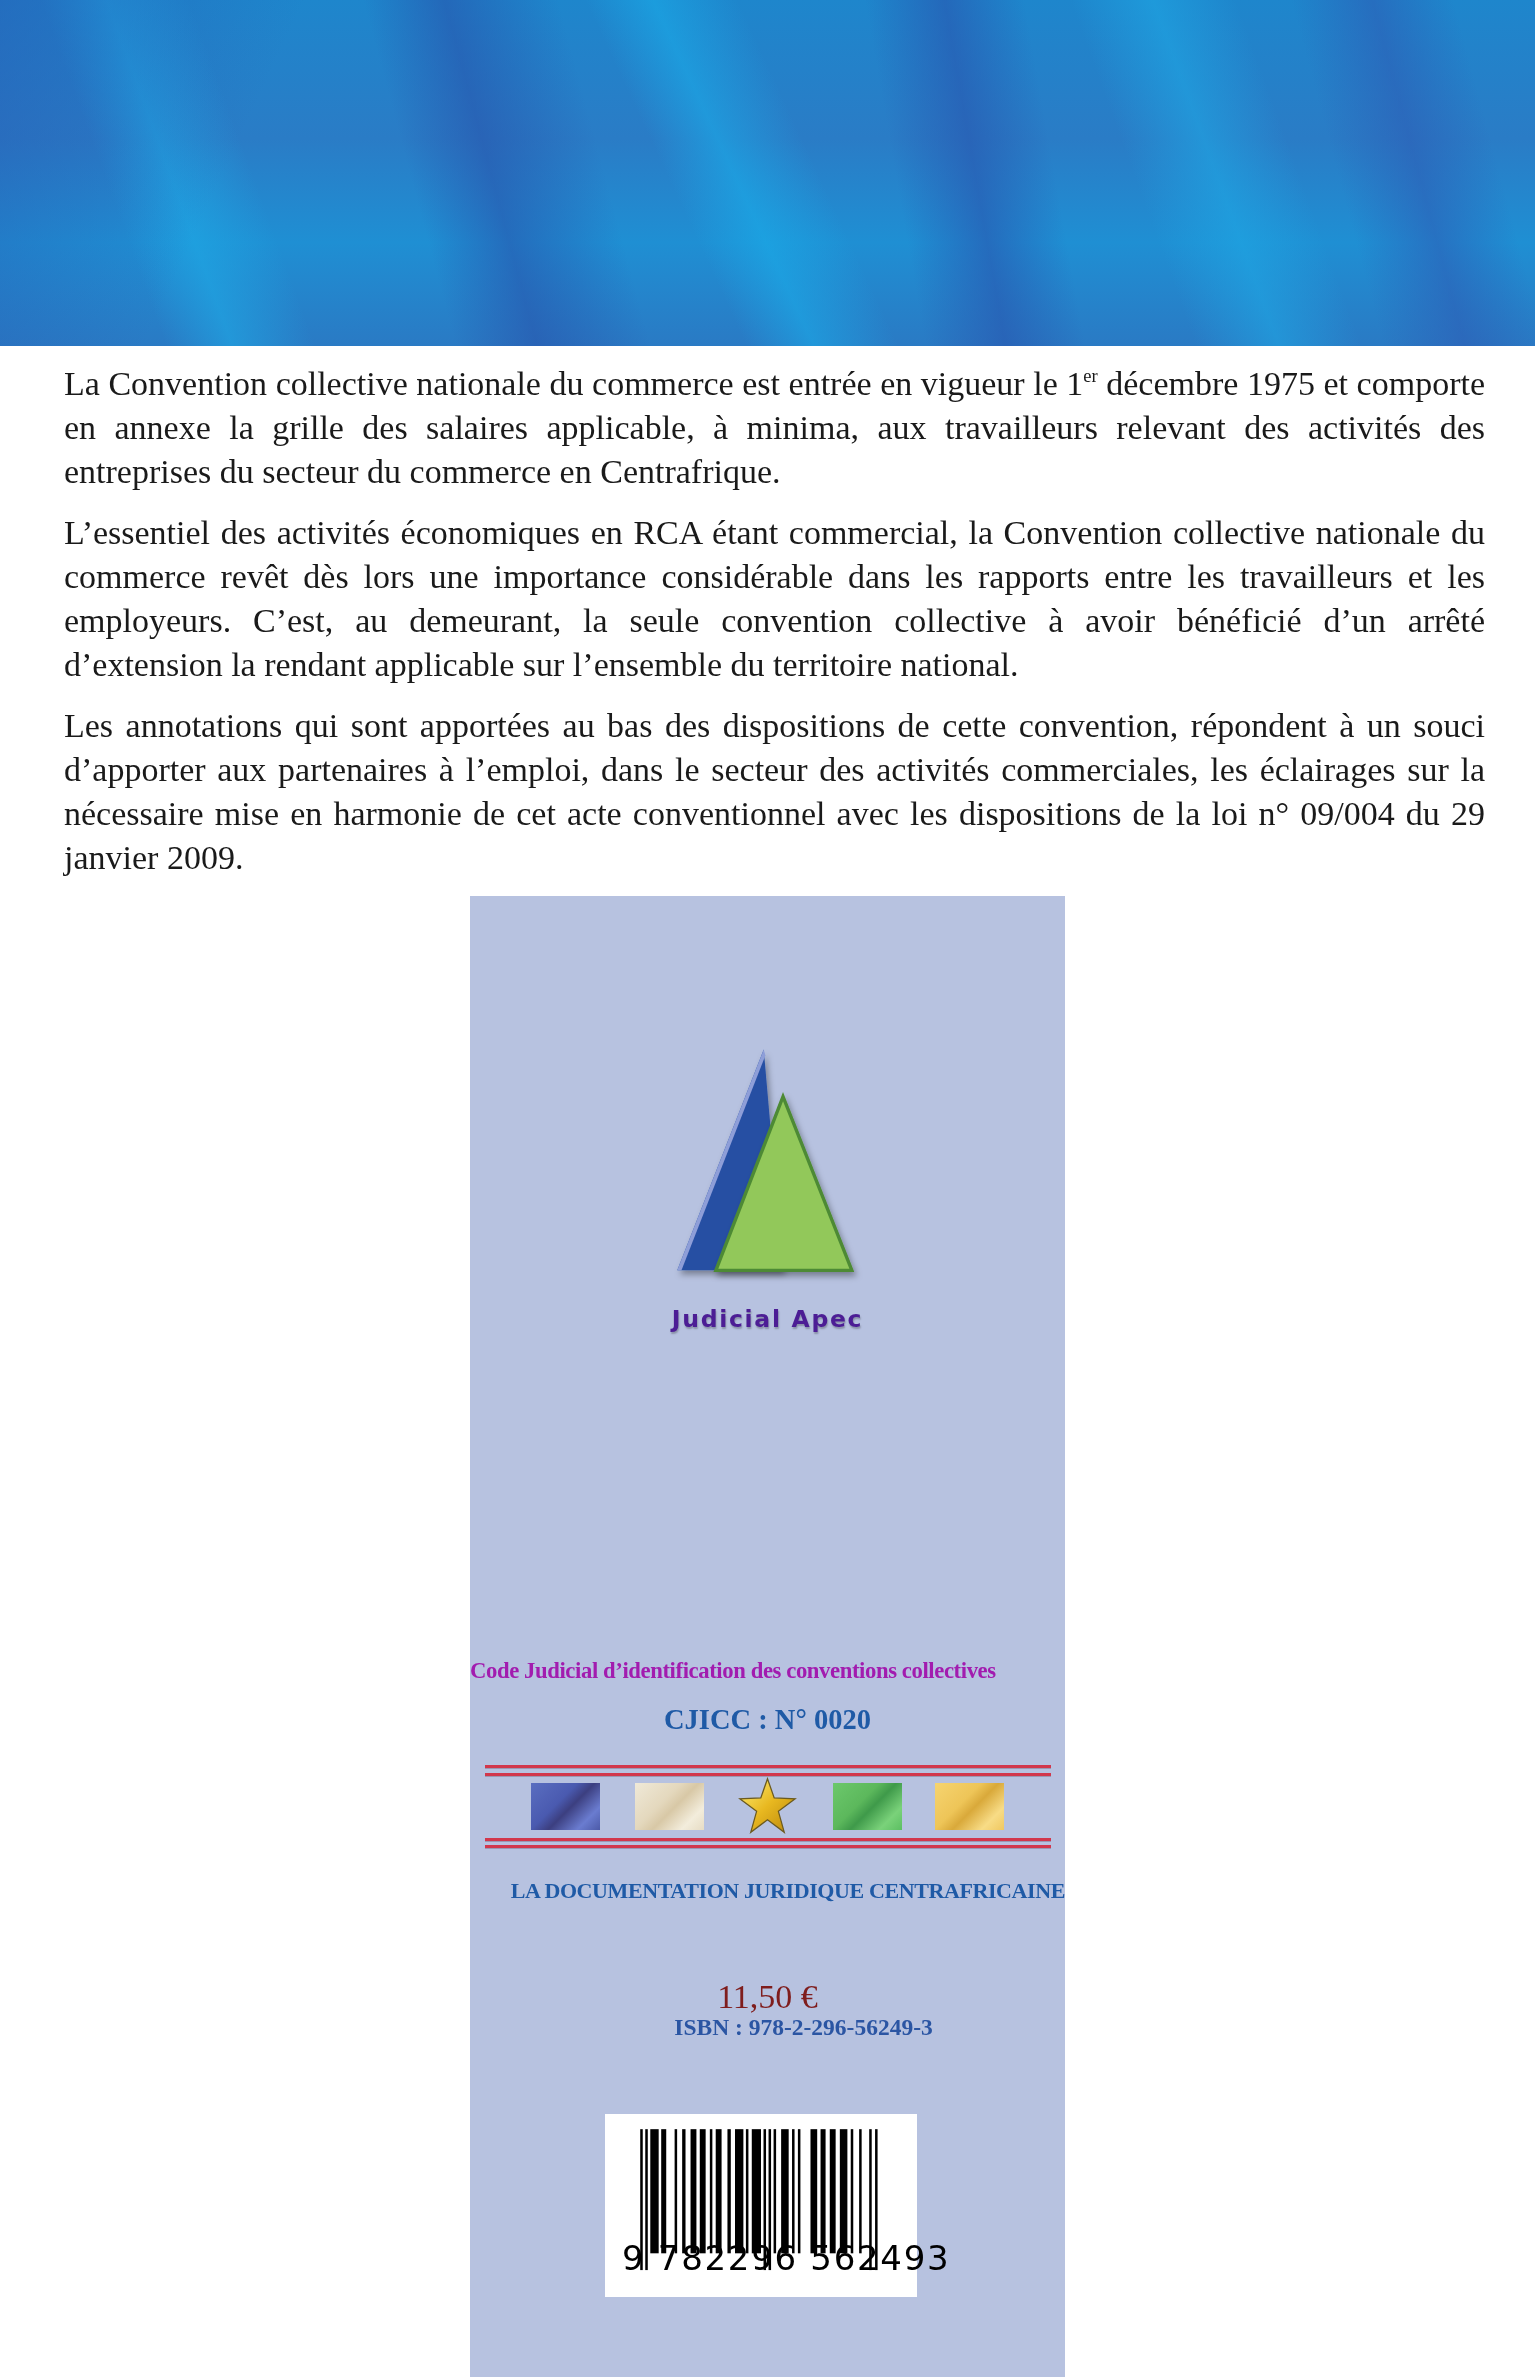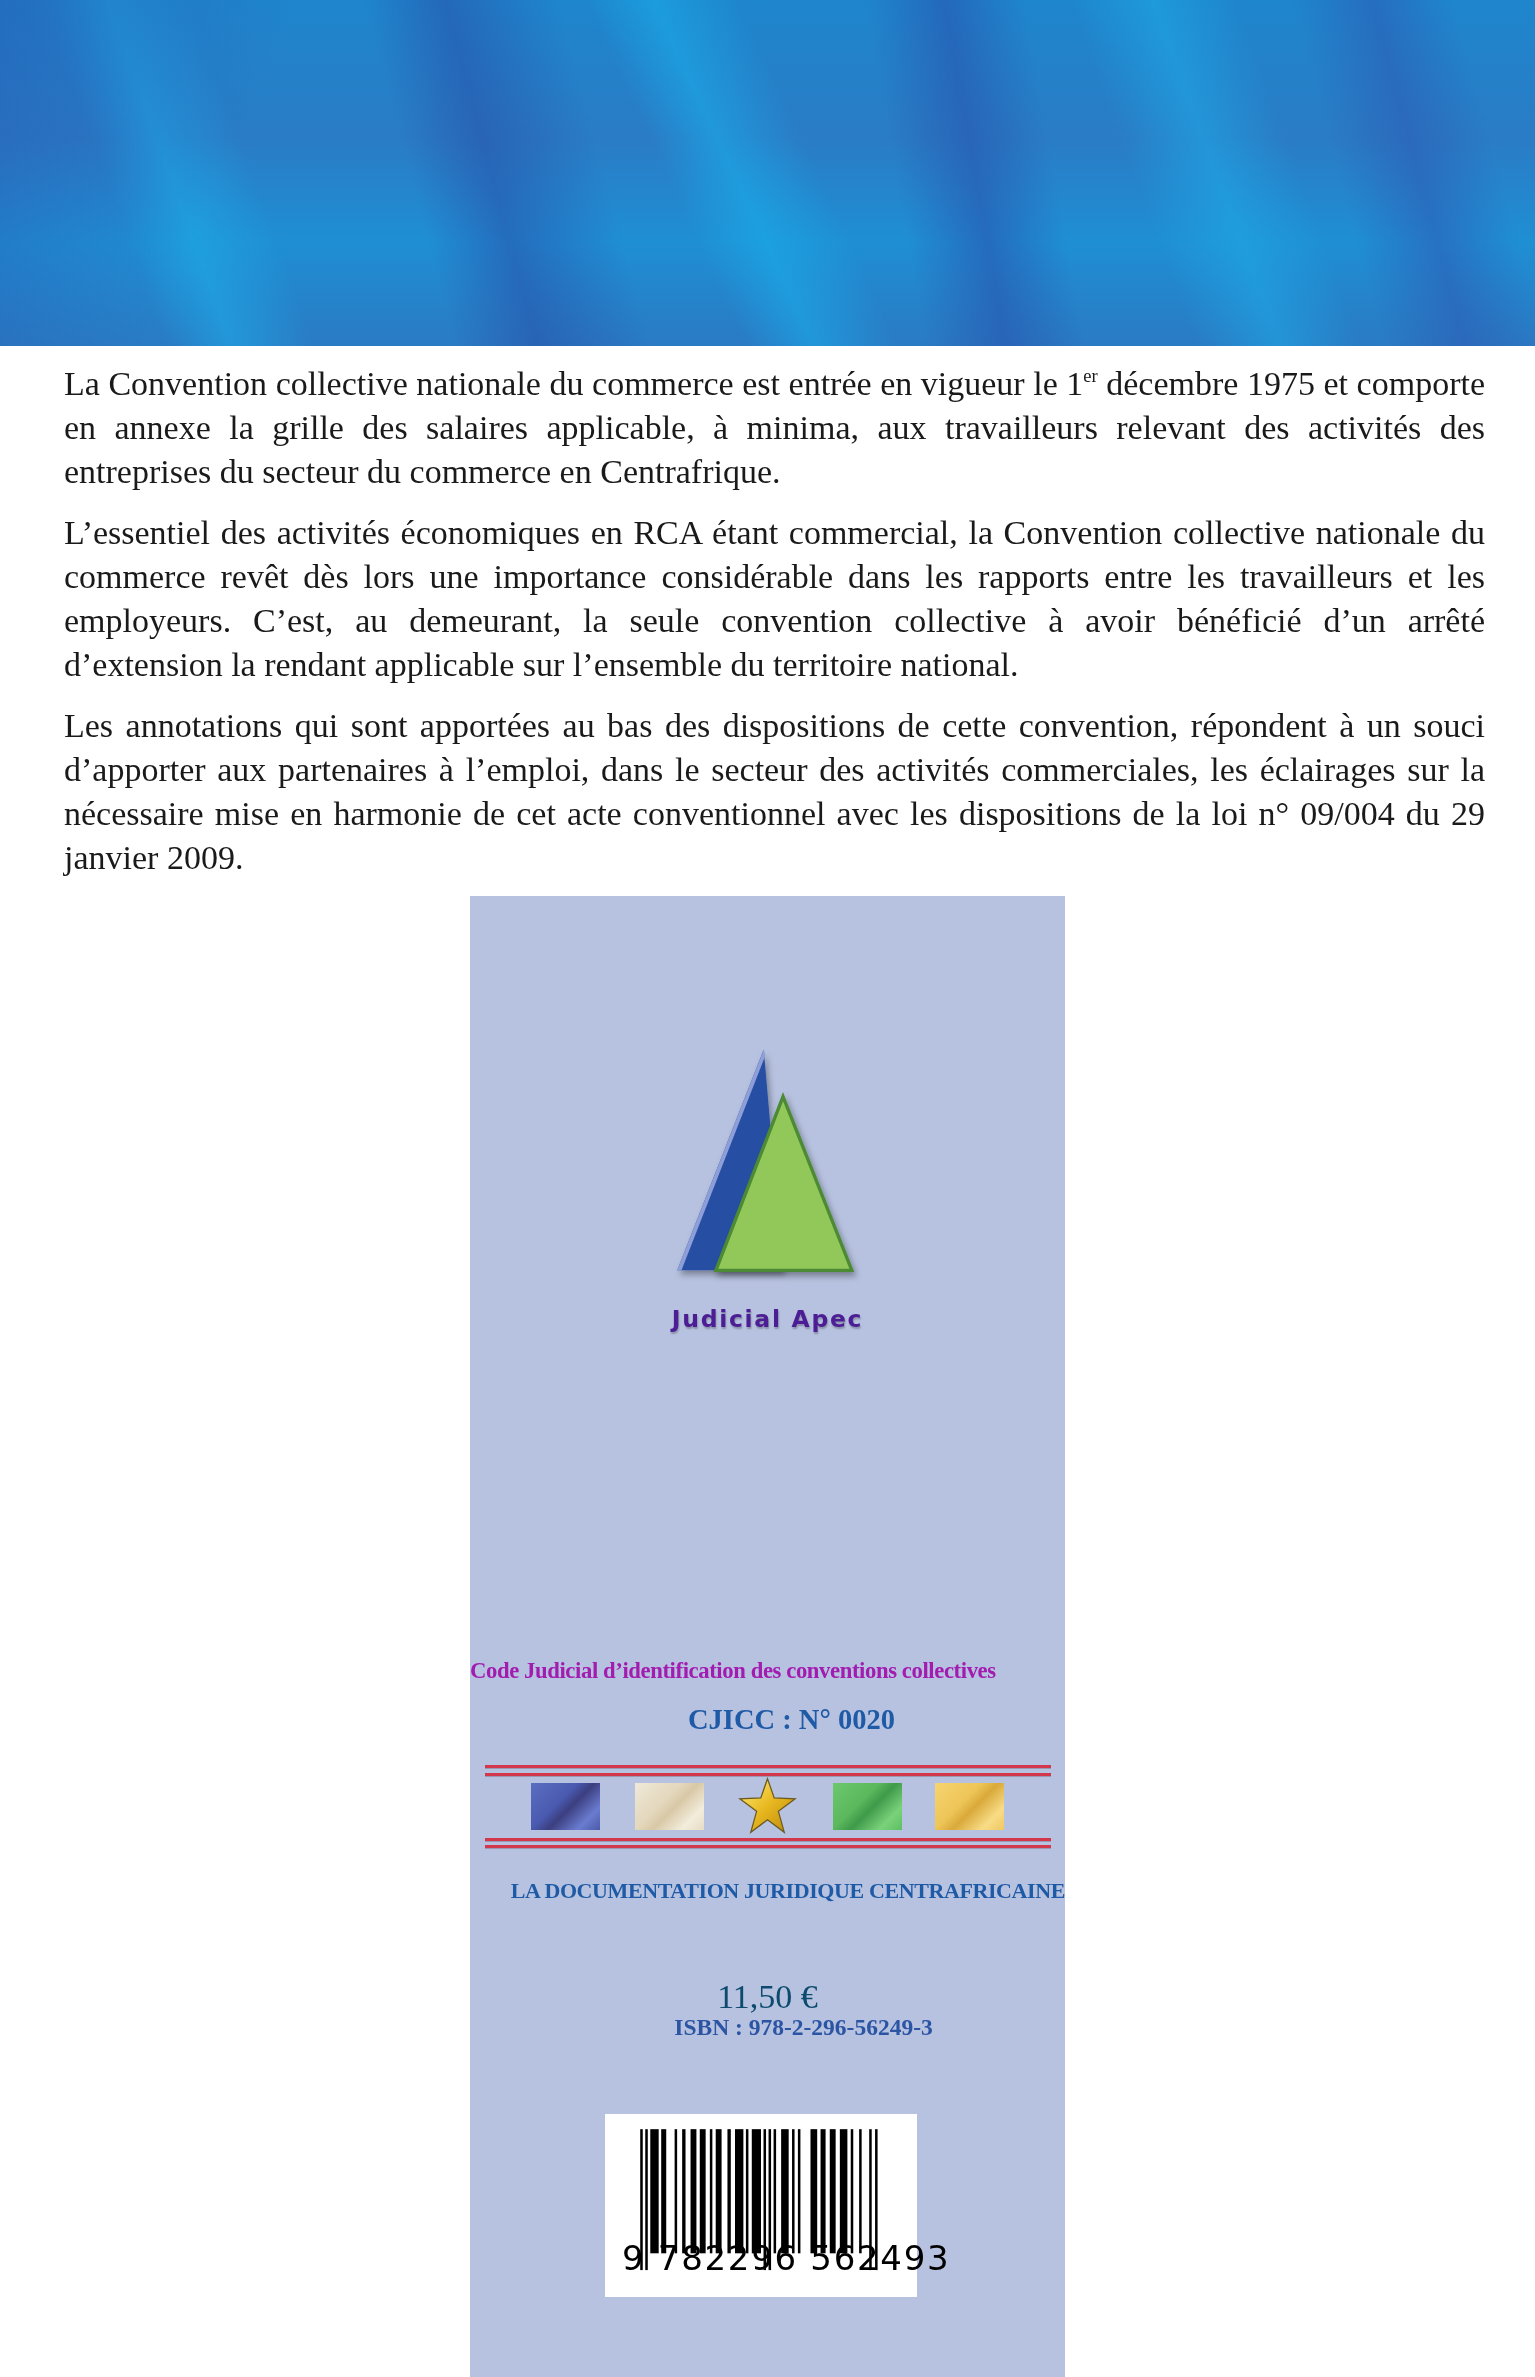--- a/index.html
+++ b/index.html
@@ -36,37 +36,37 @@
     font-family:"DejaVu Sans", sans-serif; font-weight:bold; font-size:23.5px;
     letter-spacing:1.7px; color:#4c1d95;
     text-shadow:0.8px 1.7px 1.7px rgba(0,0,0,0.25);
   }
   .code-title {
     position:absolute; left:0; width:595px; top:762px; text-align:left;
     font-weight:bold; font-size:22.7px; color:#a21caf; letter-spacing:-0.4px;
   }
   .code-number {
     position:absolute; left:0; width:595px; top:808px; text-align:center;
-    font-weight:bold; font-size:28.5px; color:#1f5aa6;padding-left:24px;
+    font-weight:bold; font-size:28.5px; color:#1f5aa6;
   }
   .stripe { position:absolute; left:15px; width:566px; height:3.4px; background:#d2374c;
             box-shadow:0 0.8px 0 rgba(90,40,60,0.35); }
   .swatch { position:absolute; top:887px; width:69px; height:47px; }
   .swatch-blue   { left:61px;  background:linear-gradient(135deg,#5a6ec0 0%,#4a5ab0 40%,#3c3f80 55%,#6a7cd0 80%,#4c5aa8 100%); }
   .swatch-cream  { left:165px; background:linear-gradient(135deg,#efe9d8 0%,#e4d8bd 40%,#d8c8a6 55%,#f3eddc 80%,#e6dcc4 100%); }
   .swatch-green  { left:363px; background:linear-gradient(135deg,#6cc86c 0%,#5cb85c 40%,#3f9a4a 55%,#7ad27a 80%,#5cbf62 100%); }
   .swatch-yellow { left:465px; background:linear-gradient(135deg,#f6d470 0%,#eec558 40%,#d9a93a 55%,#f8dc86 80%,#f0c860 100%); }
   .star { position:absolute; left:268px; top:881px; width:59px; height:57px; }
   .publisher {
     position:absolute; left:0; width:595px; top:982px; text-align:right;
     font-weight:bold; font-size:22px; color:#1f5aa6; letter-spacing:-0.4px;
   }
   .price {
     position:absolute; left:0; width:595px; top:1082px; text-align:center;
-    font-size:34px; color:#0c4a6e;
+    font-size:34px; color:#7f1d1d;
   }
   .isbn {
     position:absolute; left:0; width:595px; top:1118px; text-align:center;
     font-weight:bold; font-size:23.5px; color:#2b55a3;padding-left:36px;
   }
   .barcode-box {
     position:absolute; left:135px; top:1218px; width:312px; height:183px;
     background:#ffffff;
   }
   .bars { position:absolute; left:0; top:0; width:312px; height:183px; }

